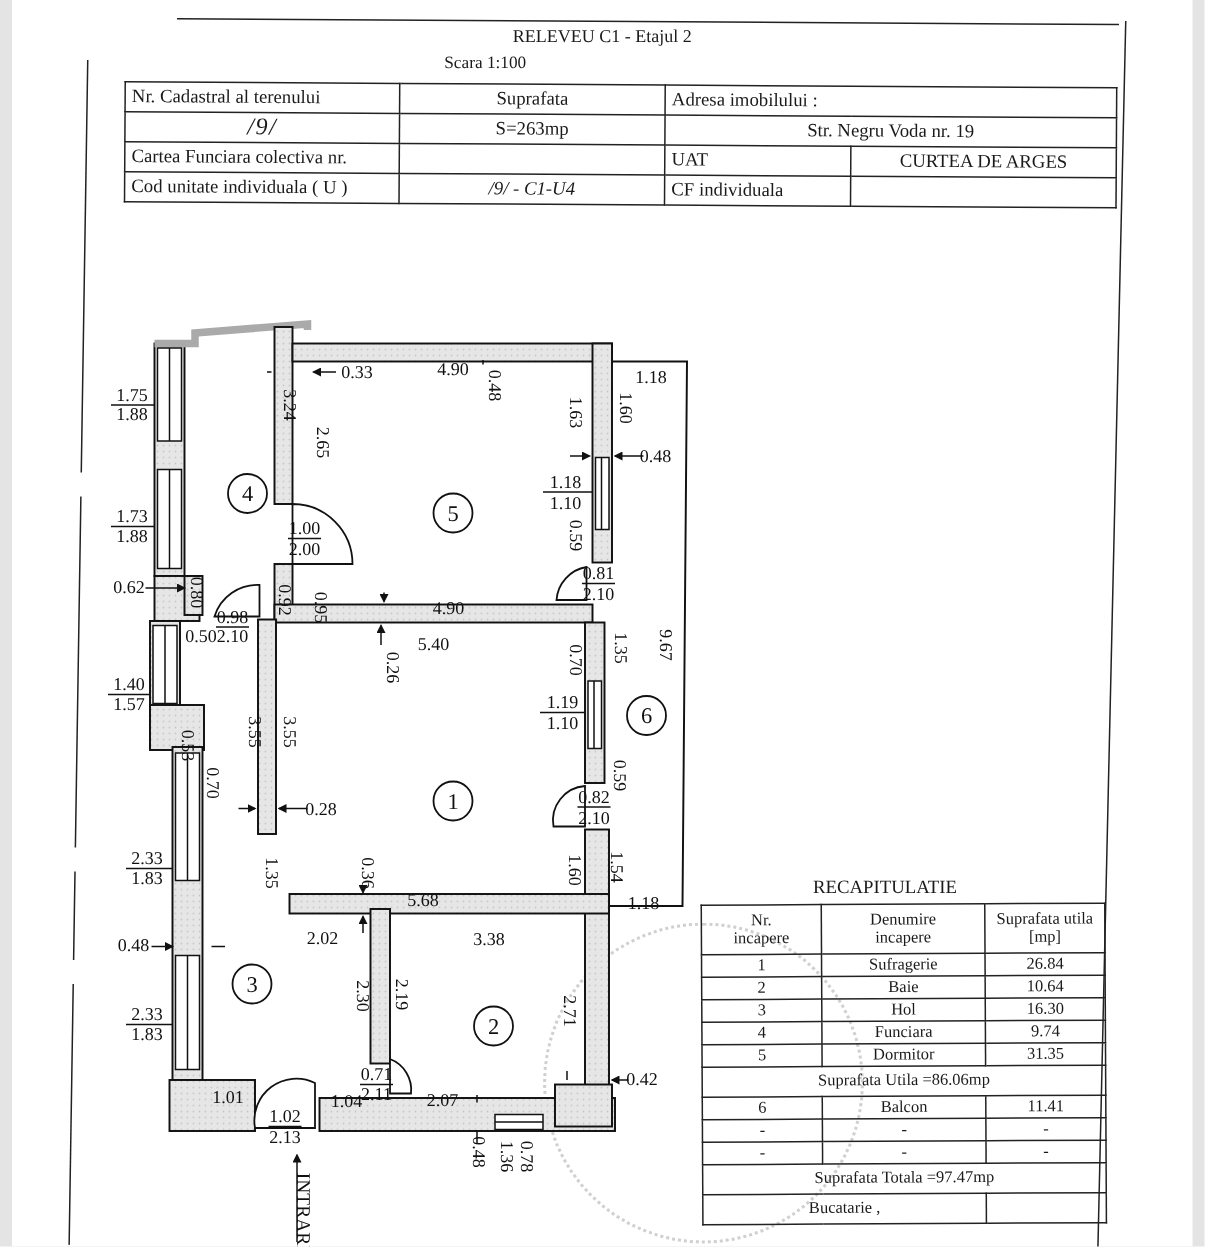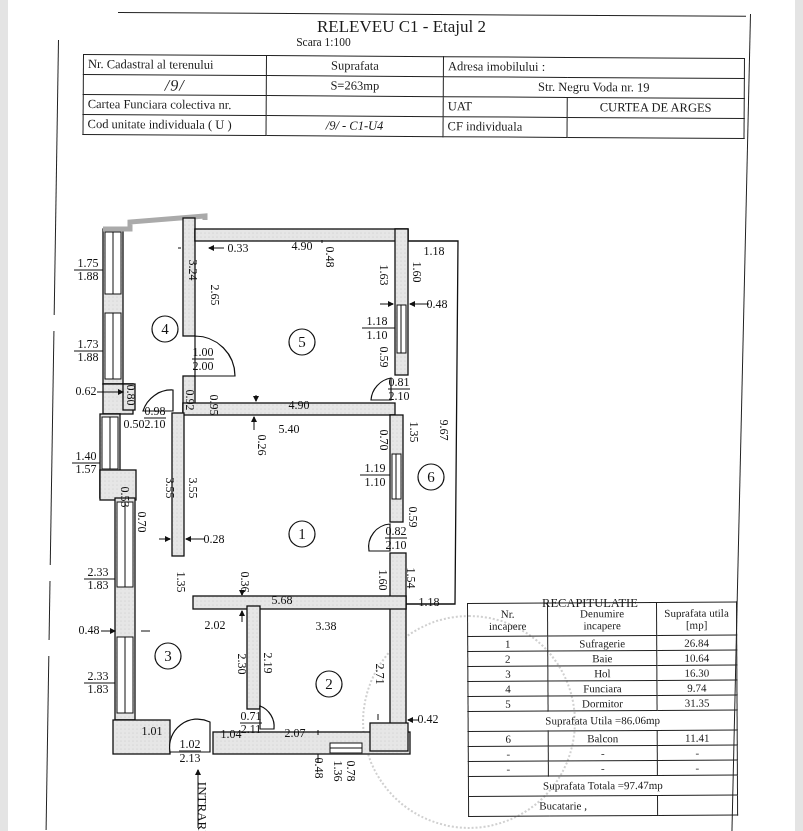--- a/index.html
+++ b/index.html
@@ -25,21 +25,21 @@
   }
   .scan-border-left {
     position: absolute; left: 58px; top: 40px; width: 0; height: 790px;
     border-left: 1.2px solid #222;
     transform: rotate(0.9deg); transform-origin: left top;
   }
   .left-gap { position: absolute; background:#fff; width: 8px; }
 
   .title {
     position: absolute; left: 0; width: 803px; top: 17px; text-align: center;
-    font-size: 17px;
+    font-size: 12px;
   }
   .subtitle {
     position: absolute; left: 0; width: 647px; top: 36px; text-align: center;
     font-size: 11.5px;
   }
 
   table.info {
     position: absolute; left: 83px; top: 54px; width: 662px;
     border-collapse: collapse; font-size: 12.5px;
     transform: rotate(0.35deg); transform-origin: left top;
@@ -47,21 +47,21 @@
   table.info td {
     border: 1px solid #222; height: 19px; padding: 0 4px; white-space: nowrap;
   }
   .c { text-align: center; }
   .hand { font-style: italic; font-size: 16px; letter-spacing: 1px; }
 
   svg.plan { position: absolute; left: 0; top: 0; }
   svg.plan text { font-family: "Liberation Serif", "DejaVu Serif", serif; fill: #111; }
 
   .recap-title {
-    position: absolute; left: 530px; top: 596px; width: 120px; text-align:center;
+    position: absolute; left: 530px; top: 584px; width: 120px; text-align:center;
     font-size: 12.5px;
   }
   table.recap {
     position: absolute; left: 467px; top: 603px; width: 270px;
     border-collapse: collapse; font-size: 11px;
     transform: rotate(-0.3deg); transform-origin: left top;
   }
   table.recap td {
     border: 1px solid #222; text-align: center; padding: 0 2px; height: 14px; line-height: 13px;
   }

